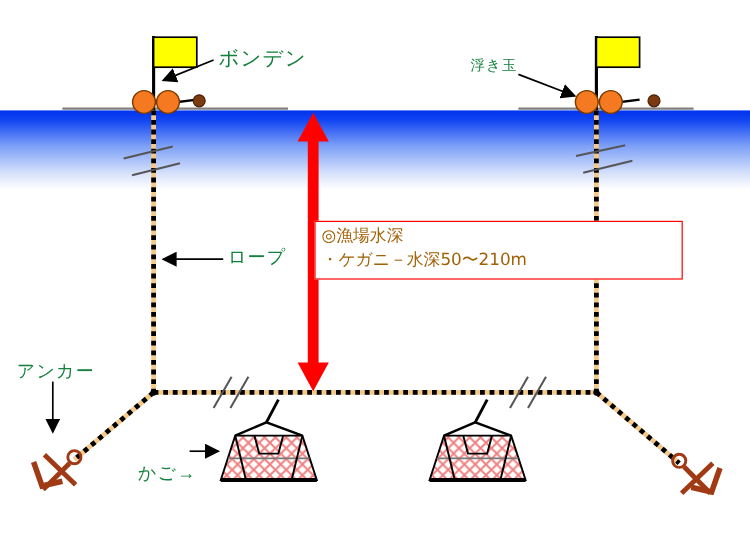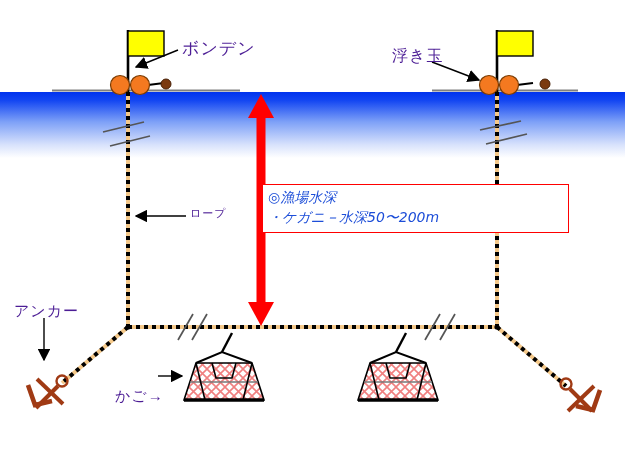--- a/index.html
+++ b/index.html
@@ -6,47 +6,46 @@
   body{
     width:625px;height:458px;
     background:#ffffff;
     font-family:"Liberation Sans","DejaVu Sans",sans-serif;
     overflow:hidden;
   }
   #stage{position:relative;width:625px;height:458px;background:#fff;}
   #stage svg{position:absolute;left:0;top:0;}
   .lbl{
     position:absolute;
-    color:#4c1d95;
-    font-family:Liberation Sans, sans-serif;
+    color:#15803d;
+    font-family:Liberation Serif, serif;
     white-space:nowrap;
     line-height:1.05;
   }
   #lbl-bonden{left:182px;top:40px;font-size:17px;letter-spacing:1px;}
-  #lbl-ukidama{left:392px;top:48px;font-size:16px;letter-spacing:1px;text-align:center;}
-  #lbl-rope{left:190px;top:208px;font-size:11px;letter-spacing:1px;}
+  #lbl-ukidama{left:392px;top:48px;font-size:12px;letter-spacing:1px;text-align:center;}
+  #lbl-rope{left:190px;top:208px;font-size:15px;letter-spacing:1px;}
   #lbl-anchor{left:14px;top:303px;font-size:15px;letter-spacing:1px;text-align:center;}
   #lbl-kago{left:115px;top:368px;font-size:15px;letter-spacing:1px;margin-top:20px;}
 
   #infobox{
     position:absolute;
     left:262px;top:184px;
     width:307px;
     box-sizing:border-box;
     border:1.5px solid #ff0000;
     background:#ffffff;
     padding:3px 5px 4px 5px;
   }
   #infobox div{
     font-family:"DejaVu Sans","Liberation Sans",sans-serif;
     font-size:14px;
-    color:#1d4ed8;
+    color:#a16207;
     line-height:1.42;
     white-space:nowrap;
-    font-style:italic;
   }
 </style>
 </head>
 <body>
 
 <div id="stage">
 
   <svg width="625" height="458" viewBox="0 0 625 458">
     <defs>
       <linearGradient id="waterGrad" x1="0" y1="0" x2="0" y2="1">
@@ -182,16 +181,16 @@
   </svg>
 
   <div class="lbl" id="lbl-bonden">ボンデン</div>
   <div class="lbl" id="lbl-ukidama">浮き玉</div>
   <div class="lbl" id="lbl-rope">ロープ</div>
   <div class="lbl" id="lbl-anchor">アンカー</div>
   <div class="lbl" id="lbl-kago">かご→</div>
 
   <div id="infobox">
     <div>◎漁場水深</div>
-    <div>・ケガニ－水深50〜200m</div>
+    <div>・ケガニ－水深50〜210m</div>
   </div>
 
 </div>
 
 </body></html>

